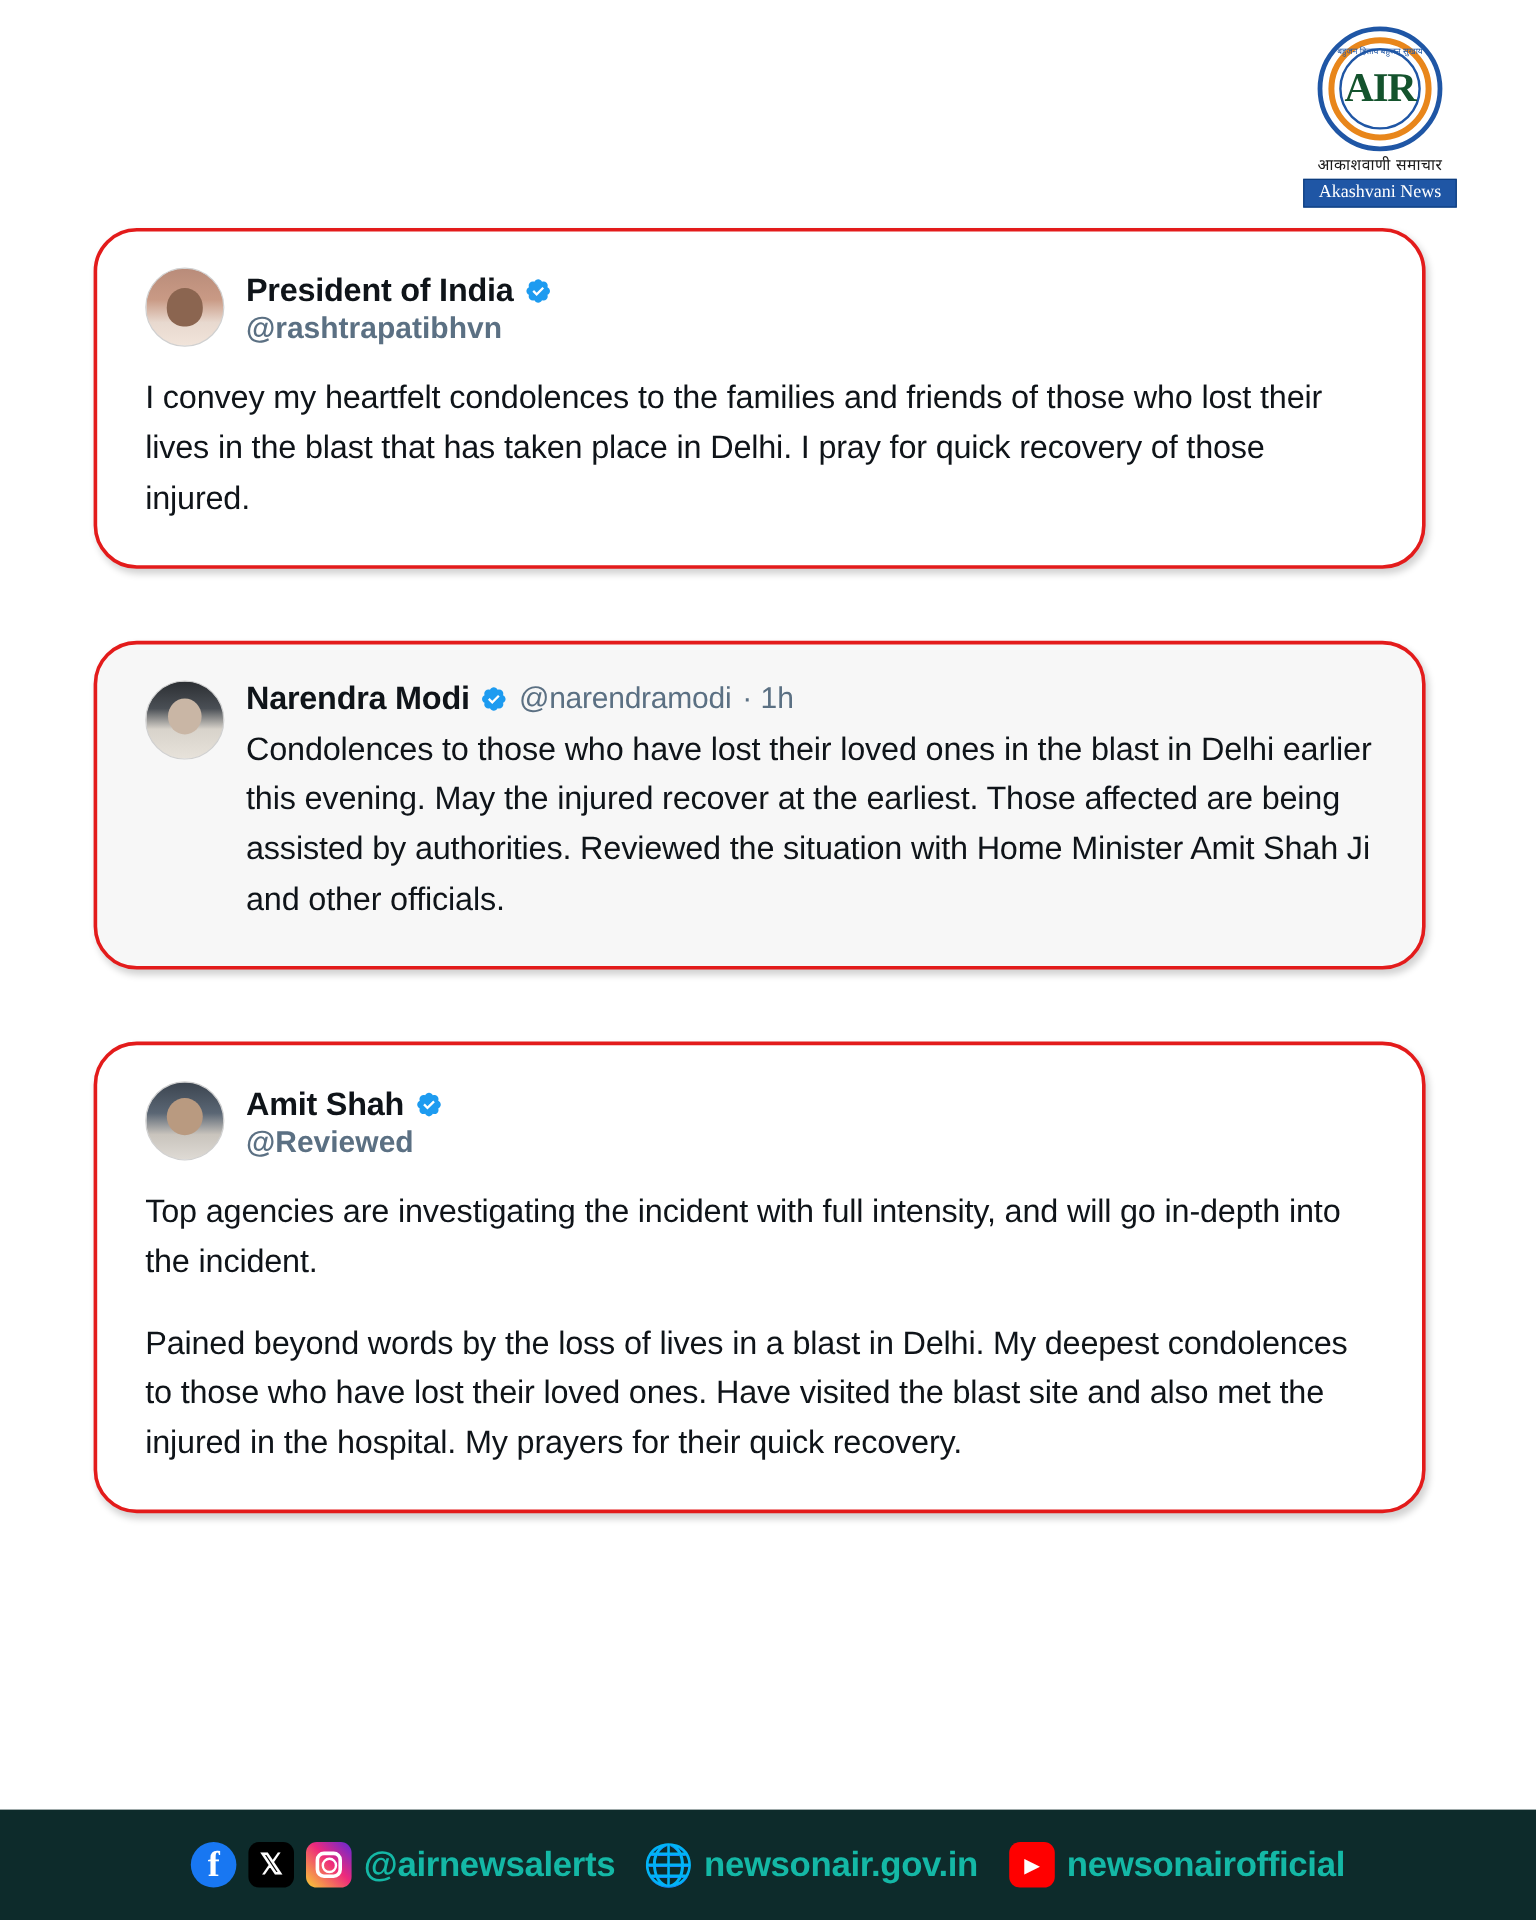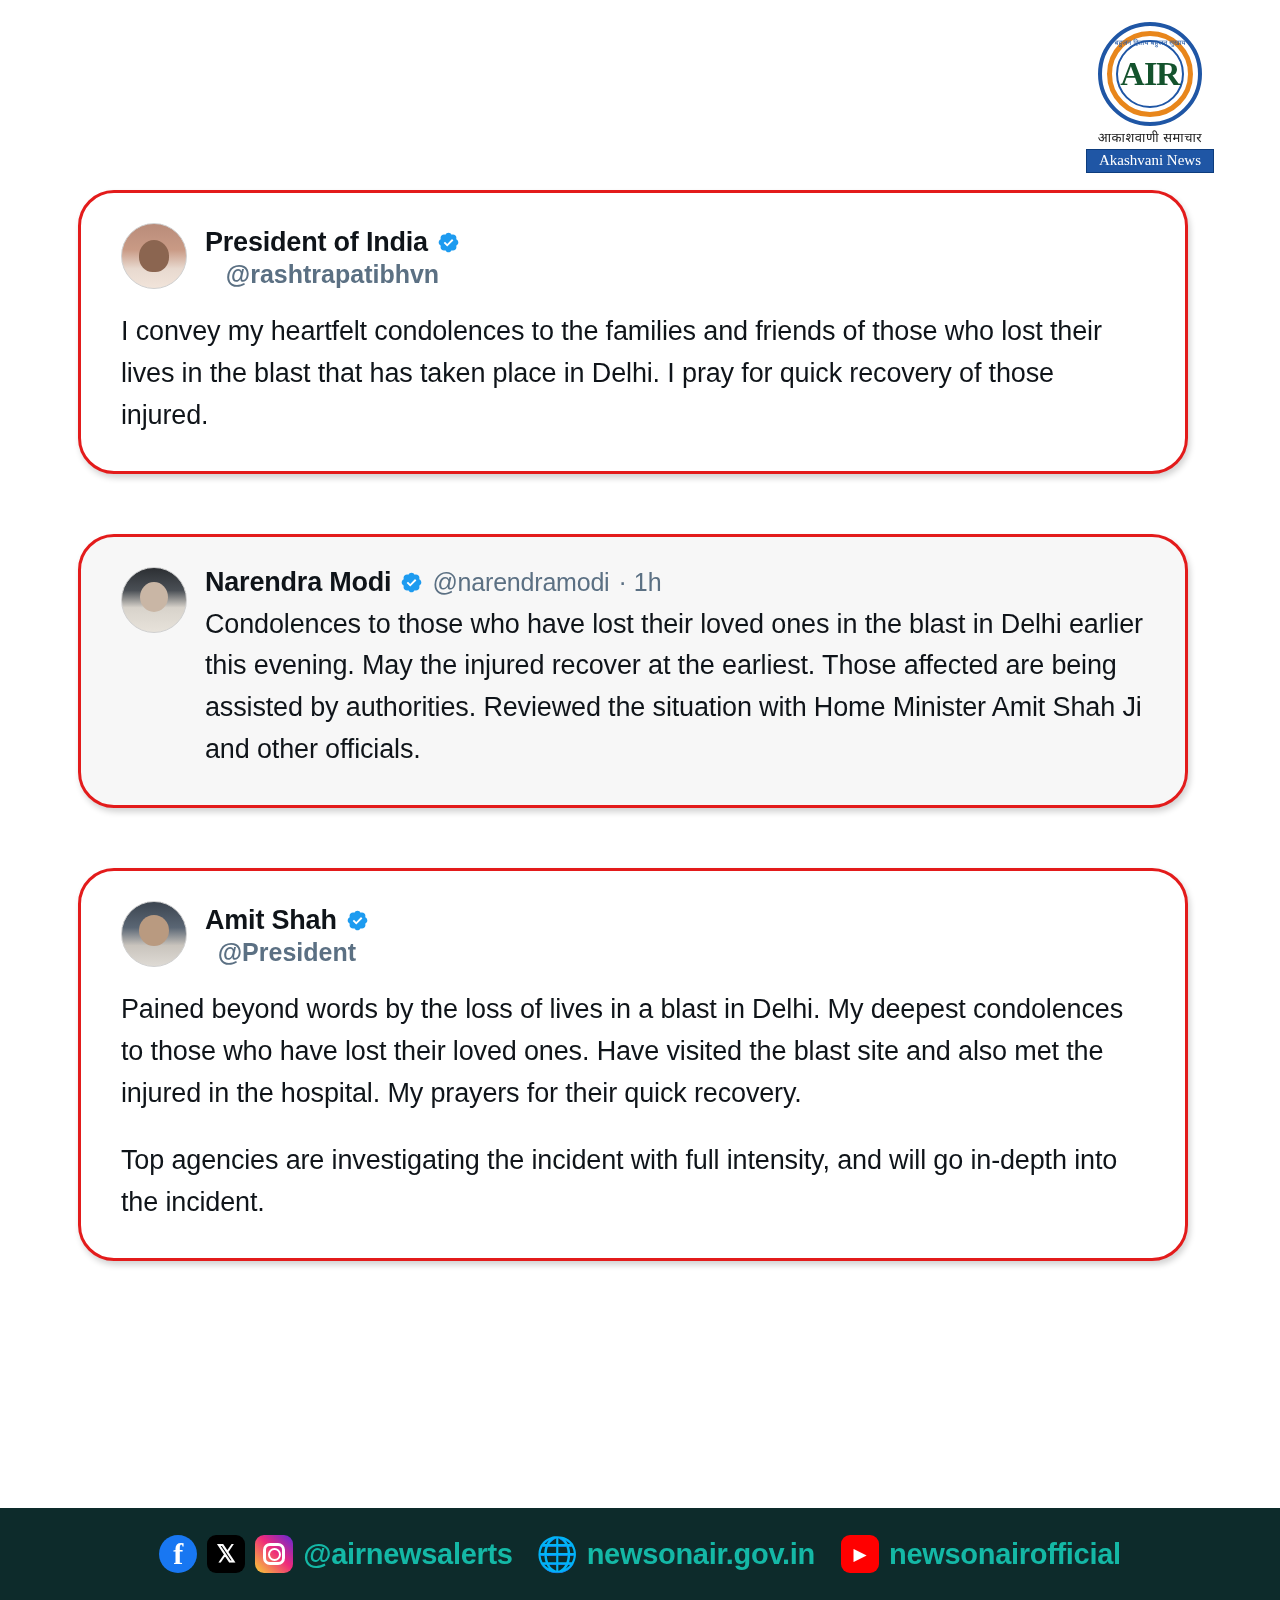--- a/index.html
+++ b/index.html
@@ -156,21 +156,21 @@
     position: absolute;
     left: 50%;
     top: 13px;
     transform: translateX(-50%);
     width: 30px;
     height: 31px;
     border-radius: 50%;
     background: #b99a80;
   }
 
-  .names { padding-top: 4px; text-align: center; }
+  .names { padding-top: 4px; }
   .name-row {
     display: flex;
     align-items: center;
     gap: 9px;
     flex-wrap: wrap;
   }
   .display-name {
     font-size: 27px;
     font-weight: bold;
     color: #0f1419;
@@ -331,26 +331,26 @@
       <div class="names">
         <div class="name-row">
           <span class="display-name">Amit Shah</span>
           <span class="verified">
             <svg viewBox="0 0 24 24" width="23" height="23">
                 <path fill="#1d9bf0" d="M22.25 12c0-1.43-.88-2.67-2.19-3.34.46-1.39.2-2.9-.81-3.91s-2.52-1.27-3.91-.81C14.67 2.63 13.43 1.75 12 1.75s-2.67.88-3.34 2.19c-1.39-.46-2.9-.2-3.91.81s-1.27 2.52-.81 3.91C2.63 9.33 1.75 10.57 1.75 12s.88 2.67 2.19 3.34c-.46 1.39-.2 2.9.81 3.91s2.52 1.27 3.91.81c.67 1.31 1.91 2.19 3.34 2.19s2.67-.88 3.34-2.19c1.39.46 2.9.2 3.91-.81s1.27-2.52.81-3.91c1.31-.67 2.19-1.91 2.19-3.34z"></path>
                 <path fill="#fff" d="M10.67 16.28 6.95 12.56l1.41-1.41 2.31 2.31 5.01-5.01 1.41 1.41z"></path>
               </svg>
           </span>
         </div>
-        <div class="handle-block">@President</div>
+        <div class="handle-block">@Reviewed</div>
       </div>
     </div>
     <div class="tweet-body">
+      <p>Top agencies are investigating the incident with full intensity, and will go  in-depth into the incident.</p>
       <p>Pained beyond words by the loss of lives in a blast in Delhi. My deepest condolences to those who have lost their loved ones. Have visited the blast site and also met the injured in the hospital. My prayers for their quick recovery.</p>
-      <p>Top agencies are investigating the incident with full intensity, and will go  in-depth into the incident.</p>
     </div>
   </div>
 
 </div>
 
 <div class="footer">
   <div class="fgroup">
     <span class="ficon fb">f</span>
     <span class="ficon x">𝕏</span>
     <span class="ficon ig">

